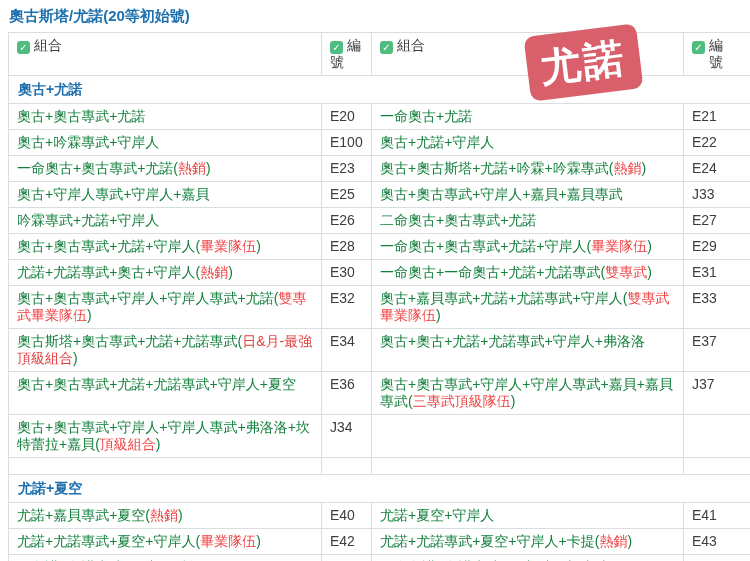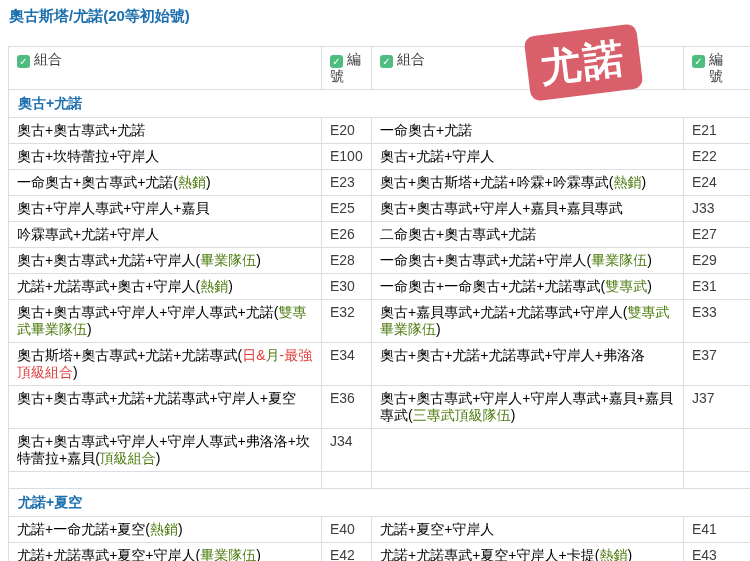--- a/index.html
+++ b/index.html
@@ -4,21 +4,21 @@
 <style>
   * { box-sizing: border-box; }
   html,body { margin:0; padding:0; }
   body {
     width:750px; height:561px; overflow:hidden; position:relative;
     background:#ffffff;
     font-family:"Liberation Sans","DejaVu Sans",sans-serif;
     color:#3d3d3d;
   }
   .page-title {
-    margin:7px 0 20px 9px;
+    margin:7px 0 6px 9px;
     font-size:15px; font-weight:bold; color:#1d70ad;
   }
   table.combo-table {
     border-collapse:collapse; table-layout:fixed;
     width:753px; margin-left:8px;
   }
   th, td {
     border:1px solid #dadde1;
     padding:4px 8px;
     font-size:14px; line-height:17px;
@@ -32,22 +32,22 @@
     display:inline-block; width:13px; height:13px;
     background:#4fbd7f; border-radius:3px;
     color:#ffffff; font-size:10px; line-height:13px; text-align:center;
     vertical-align:-1px; margin-right:4px;
   }
   .check-icon::after { content:"✓"; }
   .wrapnum { display:inline-block; width:1.15em; vertical-align:top; }
   tr.section-row td {
     color:#1d70ad; font-weight:bold; padding:5px 9px;
   }
-  .c-default { color:#000000; }
-  .c-link { color:#4d7c0f; }
+  .c-default { color:#15803d; }
+  .c-link { color:#ef4444; }
   .c-red { color:#e03e3e; }
   .stamp {
     position:absolute; left:527px; top:30px;
     width:113px; height:65px;
     background:#d95f6b; border-radius:10px;
     transform:rotate(-7deg);
     color:#ffffff; font-weight:bold; font-size:40px; letter-spacing:3px;
     display:flex; align-items:center; justify-content:center;
     z-index:5;
   }
@@ -76,21 +76,21 @@
       <tr class="section-row">
         <td colspan="4">奧古+尤諾</td>
       </tr>
       <tr>
         <td class="combo"><span class="seg c-default">奧古+奧古專武+尤諾</span></td>
         <td class="code">E20</td>
         <td class="combo"><span class="seg c-default">一命奧古+尤諾</span></td>
         <td class="code">E21</td>
       </tr>
       <tr>
-        <td class="combo"><span class="seg c-default">奧古+坎特蕾拉+守岸人</span></td>
+        <td class="combo"><span class="seg c-default">奧古+吟霖專武+守岸人</span></td>
         <td class="code">E100</td>
         <td class="combo"><span class="seg c-default">奧古+尤諾+守岸人</span></td>
         <td class="code">E22</td>
       </tr>
       <tr>
         <td class="combo"><span class="seg c-default">一命奧古+奧古專武+尤諾(</span><span class="seg c-link">熱銷</span><span class="seg c-default">)</span></td>
         <td class="code">E23</td>
         <td class="combo"><span class="seg c-default">奧古+奧古斯塔+尤諾+吟霖+吟霖專武(</span><span class="seg c-link">熱銷</span><span class="seg c-default">)</span></td>
         <td class="code">E24</td>
       </tr>
@@ -145,21 +145,21 @@
       <tr>
         <td class="combo"></td>
         <td class="code"></td>
         <td class="combo"></td>
         <td class="code"></td>
       </tr>
       <tr class="section-row">
         <td colspan="4">尤諾+夏空</td>
       </tr>
       <tr>
-        <td class="combo"><span class="seg c-default">尤諾+一命尤諾+夏空(</span><span class="seg c-link">熱銷</span><span class="seg c-default">)</span></td>
+        <td class="combo"><span class="seg c-default">尤諾+嘉貝專武+夏空(</span><span class="seg c-link">熱銷</span><span class="seg c-default">)</span></td>
         <td class="code">E40</td>
         <td class="combo"><span class="seg c-default">尤諾+夏空+守岸人</span></td>
         <td class="code">E41</td>
       </tr>
       <tr>
         <td class="combo"><span class="seg c-default">尤諾+尤諾專武+夏空+守岸人(</span><span class="seg c-link">畢業隊伍</span><span class="seg c-default">)</span></td>
         <td class="code">E42</td>
         <td class="combo"><span class="seg c-default">尤諾+尤諾專武+夏空+守岸人+卡提(</span><span class="seg c-link">熱銷</span><span class="seg c-default">)</span></td>
         <td class="code">E43</td>
       </tr>

